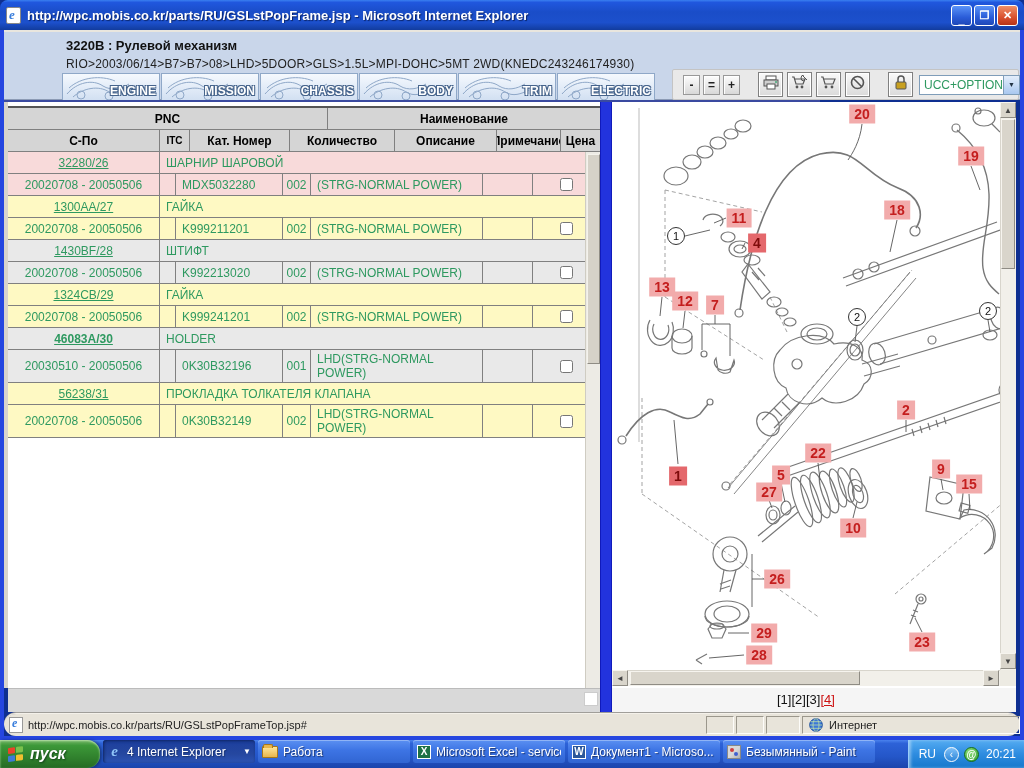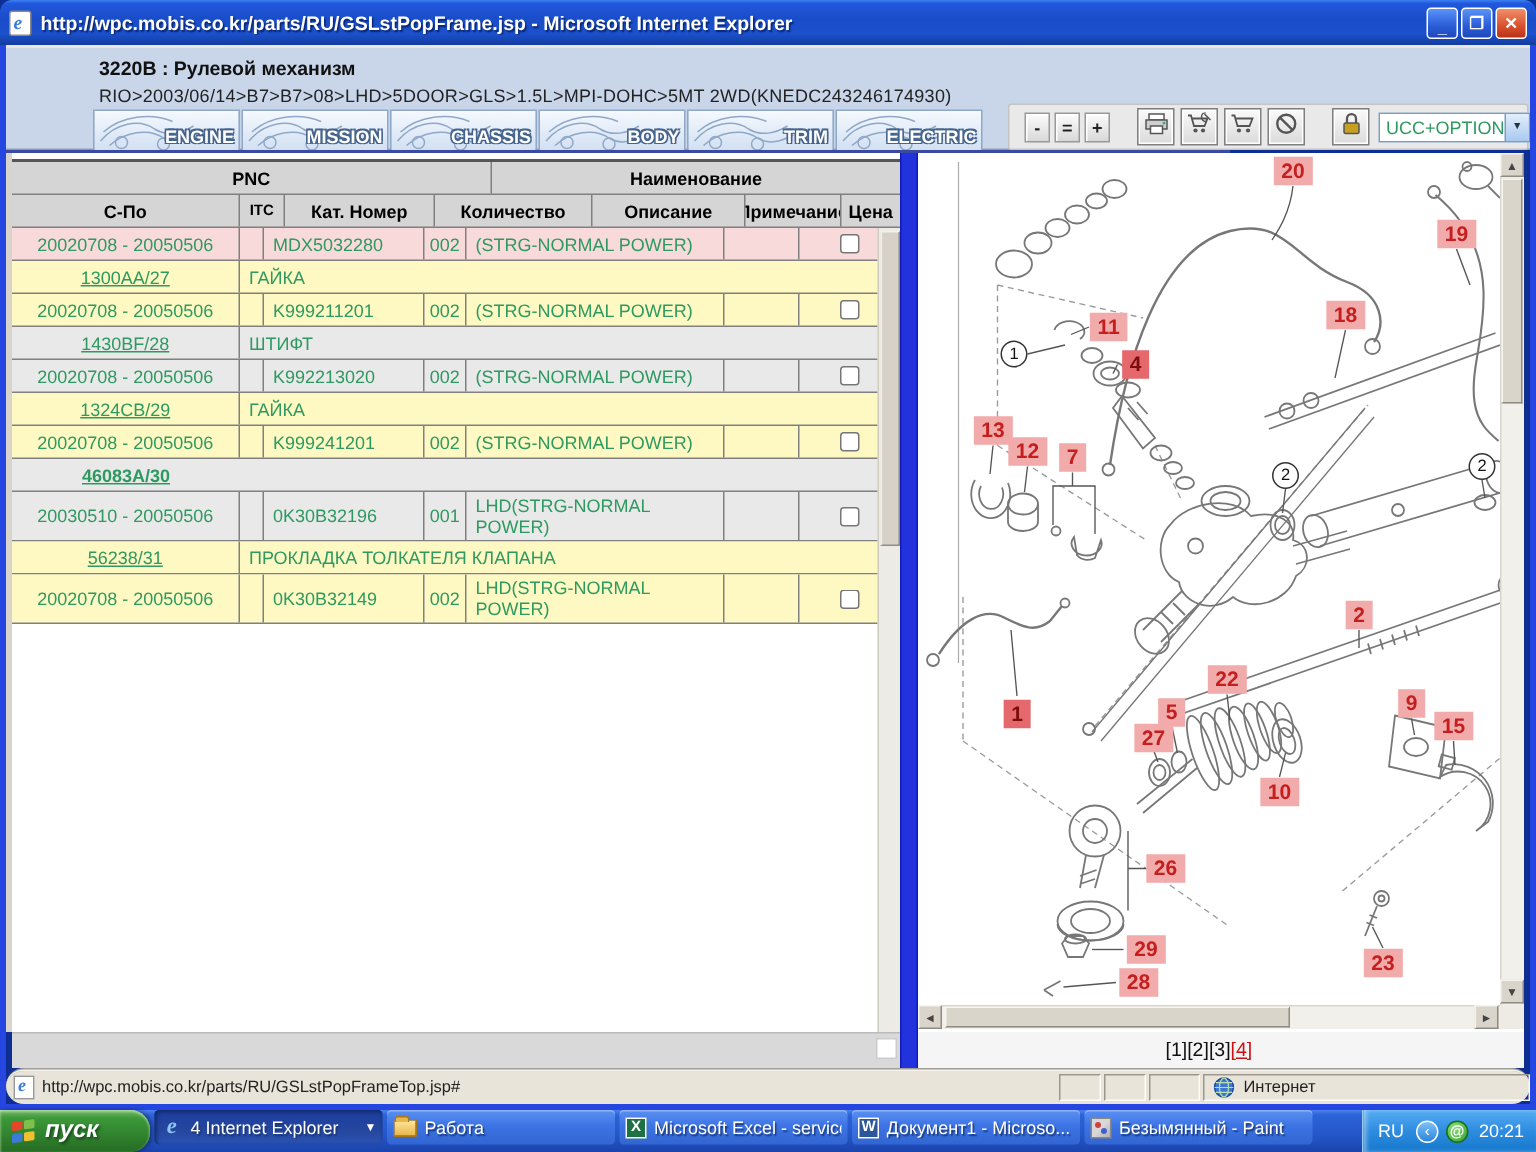--- a/index.html
+++ b/index.html
@@ -303,20 +303,26 @@
           <div class="trow thead">
             <div class="cell" style="width: 152px;">С-По</div>
             <div class="cell itc-small" style="width: 30px;">ITC</div>
             <div class="cell" style="width: 100px;">Кат. Номер</div>
             <div class="cell" style="width: 105px;">Количество</div>
             <div class="cell" style="width: 102px;">Описание</div>
             <div class="cell" style="width: 64px;">Примечание</div>
             <div class="cell" style="flex: 1 1 0%;">Цена</div>
           </div>
           <div class="trow pink">
+            <div class="cell" style="width: 152px;">
+              <span class="pnc-link">32280/26</span>
+            </div>
+            <div class="cell left" style="flex: 1 1 0%;">ШАРНИР ШАРОВОЙ</div>
+          </div>
+          <div class="trow pink">
             <div class="cell" style="width: 152px;">20020708 - 20050506</div>
             <div class="cell" style="width: 16px;"></div>
             <div class="cell left" style="width: 107px;">MDX5032280</div>
             <div class="cell" style="width: 28px;">002</div>
             <div class="cell left" style="width: 172px;">(STRG-NORMAL POWER)</div>
             <div class="cell" style="width: 50px;"></div>
             <div class="cell" style="flex: 1 1 0%;">
               <input type="checkbox" class="chk" style="">
             </div>
           </div>
@@ -368,20 +374,21 @@
             <div class="cell left" style="width: 172px;">(STRG-NORMAL POWER)</div>
             <div class="cell" style="width: 50px;"></div>
             <div class="cell" style="flex: 1 1 0%;">
               <input type="checkbox" class="chk" style="">
             </div>
           </div>
           <div class="trow grey">
             <div class="cell" style="width: 152px; font-weight: bold;">
               <span class="pnc-link">46083A/30</span>
             </div>
+            <div class="cell left" style="flex: 1 1 0%;">HOLDER</div>
           </div>
           <div class="trow grey">
             <div class="cell" style="width: 152px;">20030510 - 20050506</div>
             <div class="cell" style="width: 16px;"></div>
             <div class="cell left" style="width: 107px;">0K30B32196</div>
             <div class="cell" style="width: 28px;">001</div>
             <div class="cell left" style="width: 172px;">LHD(STRG-NORMAL POWER)</div>
             <div class="cell" style="width: 50px;"></div>
             <div class="cell" style="flex: 1 1 0%;">
               <input type="checkbox" class="chk" style="">

